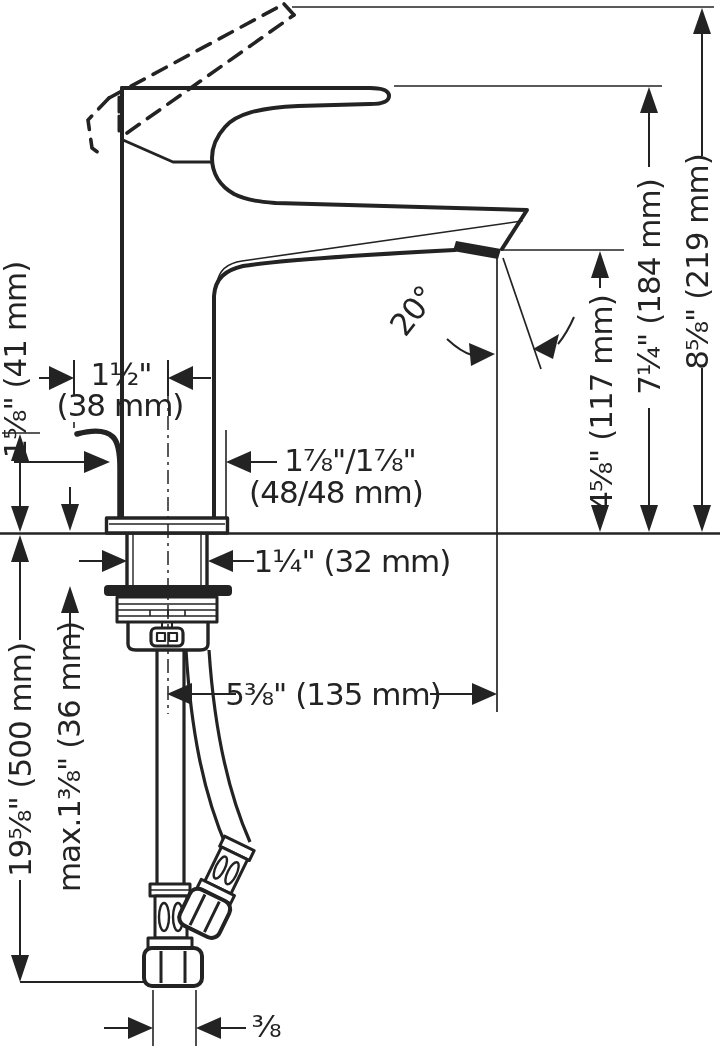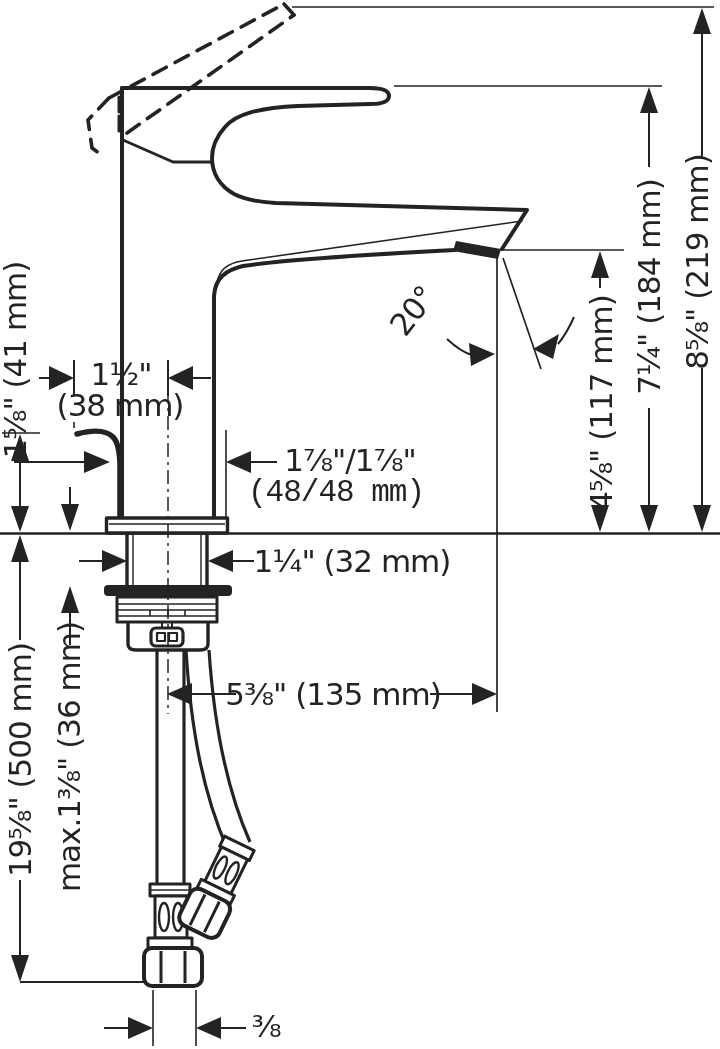--- a/index.html
+++ b/index.html
@@ -197,21 +197,21 @@
       <polygon points="533,349 559,334 553,359" stroke="none"></polygon>
     </g>
   </svg>
 
   <div class="lbl v" style="left:15px;  top:360px;">1⅝" (41 mm)</div>
   <div class="lbl v" style="left:20px;  top:760px;">19⅝" (500 mm)</div>
   <div class="lbl v" style="left:69px;  top:757px;">max.1⅜" (36 mm)</div>
   <div class="lbl" style="left:121px; top:374px;">1½"</div>
   <div class="lbl" style="left:120px; top:405px;">(38 mm)</div>
   <div class="lbl" style="left:350px; top:460px;">1⅞"/1⅞"</div>
-  <div class="lbl" style="left:336px; top:492px;font-family:Liberation Mono, monospace;">(48/48 mm)</div>
+  <div class="lbl" style="left:336px; top:492px;">(48/48 mm)</div>
   <div class="lbl" style="left:352px; top:561px;">1¼" (32 mm)</div>
   <div class="lbl" style="left:333px; top:694px;">5⅜" (135 mm)</div>
   <div class="lbl r52" style="left:413px; top:311px;">20°</div>
   <div class="lbl v" style="left:601px; top:403px;">4⅝" (117 mm)</div>
   <div class="lbl v" style="left:649px; top:287px;">7¼" (184 mm)</div>
   <div class="lbl v" style="left:697px; top:262px;">8⅝" (219 mm)</div>
   <div class="lbl" style="left:266px; top:1026px;">⅜</div>
 </div>
 
 </body></html>

